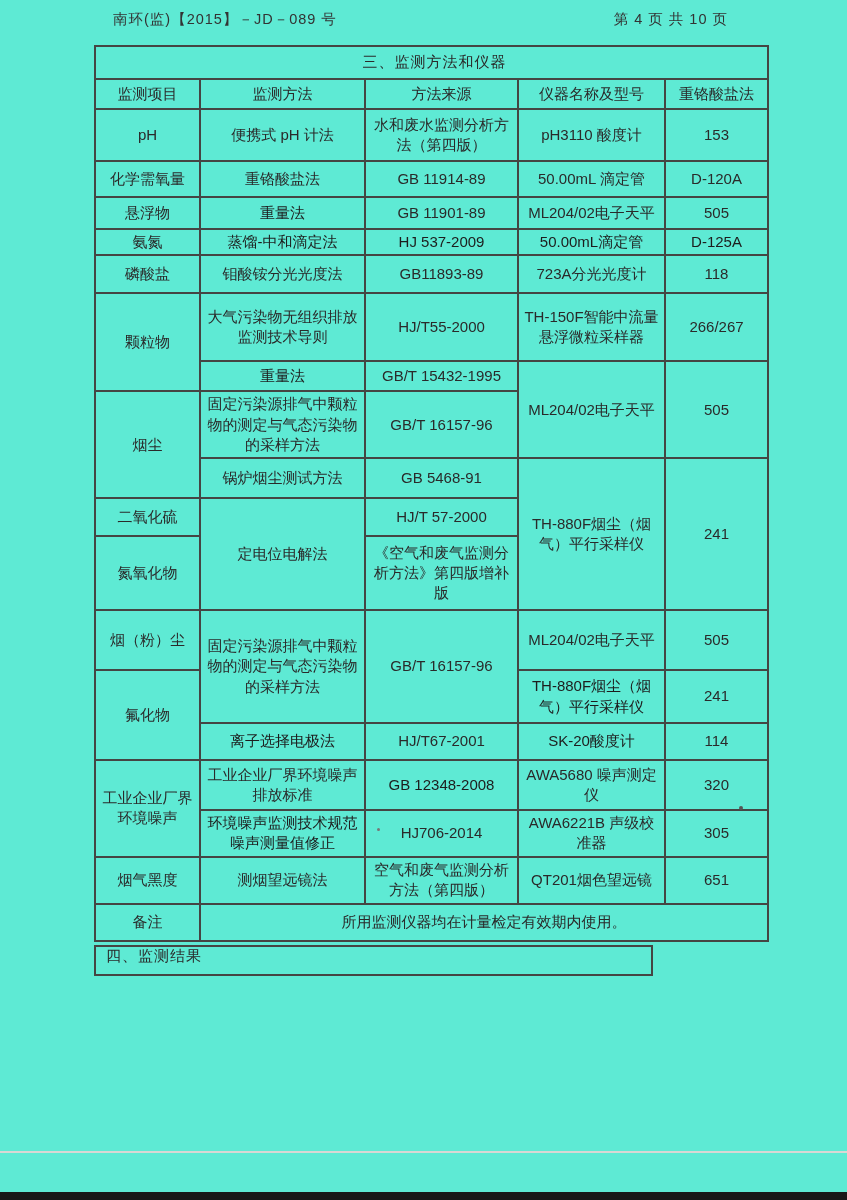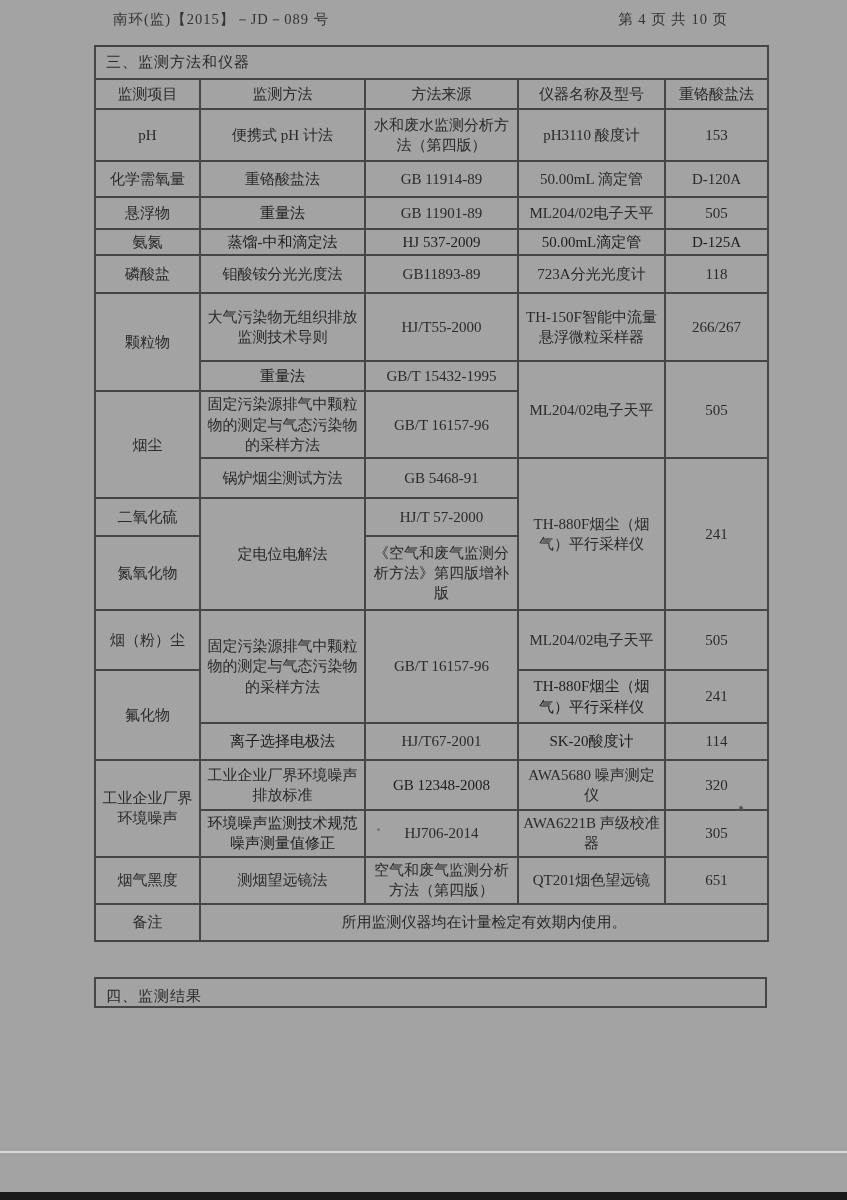--- a/index.html
+++ b/index.html
@@ -1,23 +1,23 @@
 <!DOCTYPE html>
 <html><head>
 <meta charset="utf-8">
 <style>
   * { box-sizing: border-box; margin: 0; padding: 0; }
   html, body { background: #e9e9e7; }
   .page {
     position: relative;
     width: 847px;
     height: 1200px;
-    background: #a3a3a3;
+    background: #5eead4;
     overflow: hidden;
-    font-family: Liberation Serif, serif;
+    font-family: Liberation Sans, sans-serif;
     color: #2a2a2a;
     padding-left: 8px;
   }
   .doc-header {
     position: absolute;
     top: 10px;
     left: 113px;
     width: 615px;
     display: flex;
     justify-content: space-between;
@@ -37,37 +37,36 @@
     border: 2px solid #454543;
     font-size: 15px;
     font-weight: normal;
     line-height: 1.35;
     text-align: center;
     vertical-align: middle;
     padding: 2px 4px;
     word-break: break-word;
   }
   tr.sec td {
-    text-align: left;
+    text-align: center;
     padding-left: 10px;
     letter-spacing: 1px;
     margin-left: 21px;
   }
   td.dk { font-weight: bold; color: #1d1d1d; }
   .box {
     position: absolute;
     left: 94px;
-    width: 673px;
+    width: 559px;
     border: 2px solid #454543;
     background: transparent;
     display: flex;
-    align-items: flex-end;
+    align-items: flex-start;
     font-size: 15px;
     letter-spacing: 1px;
-    margin-top: 32px;
   }
   .box.sec4 { top: 945px; height: 31px; padding-left: 10px; }
   .box.sub  { top: 979px; height: 35px; justify-content: center; }
   .fold-line {
     position: absolute;
     top: 1151px; left: 0;
     width: 847px; height: 2px;
     background: #d8d8d4;
   }
   .scan-bar {

